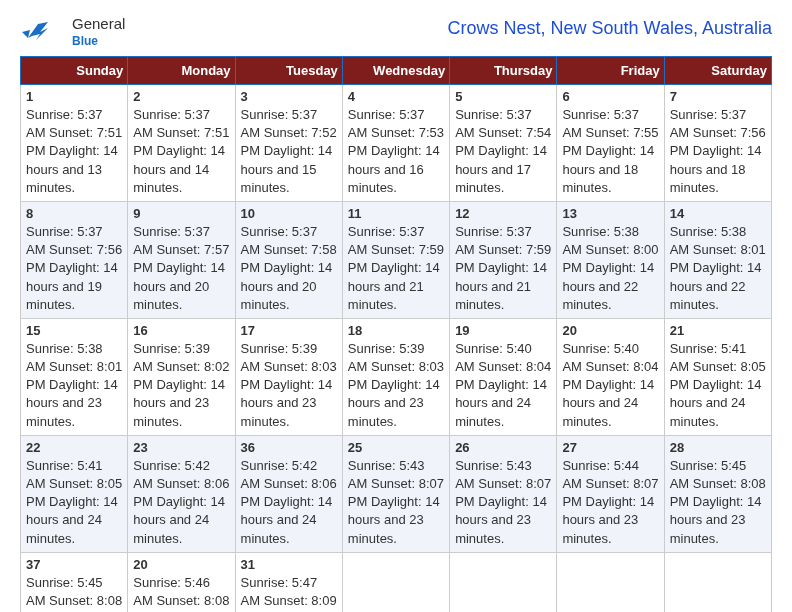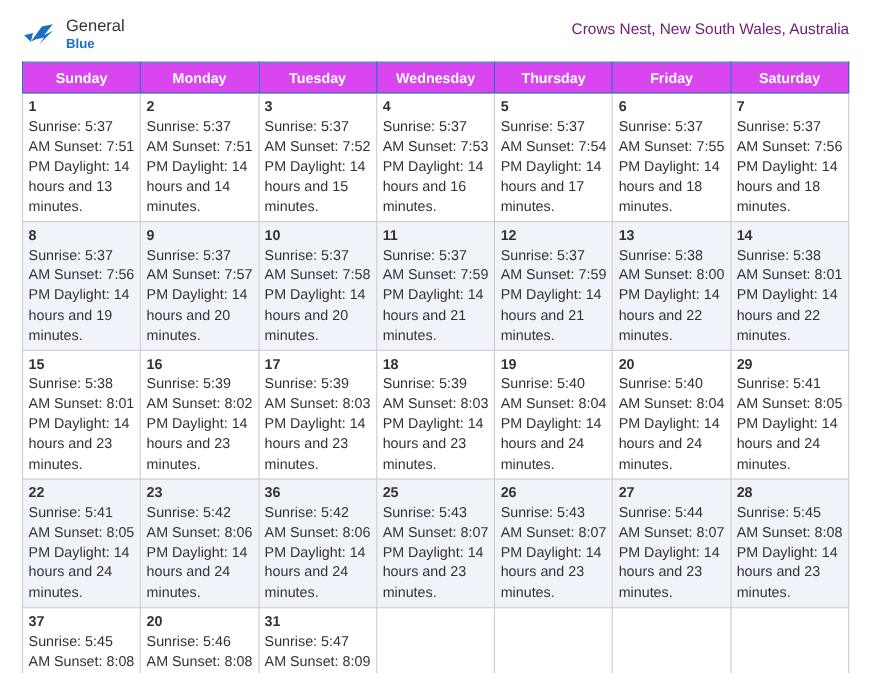--- a/index.html
+++ b/index.html
@@ -12,46 +12,46 @@
     }
     .header-area {
       display: flex;
       align-items: flex-start;
       justify-content: space-between;
       margin-bottom: 4px;
     }
     .logo {
       display: flex;
       align-items: center;
-      gap: 8px;
+      gap: 20px;
     }
     .title-area { text-align: right; }
     .month-title {
       font-size: 36px;
       color: #333;
       font-weight: bold;
       line-height: 1.1;
     }
     .subtitle {
-      font-size: 14px;
-      color: #701a75;
+      font-size: 18px;
+      color: #1d4ed8;
       margin-top: 2px;
     }
     .calendar {
       width: 100%;
       border-collapse: collapse;
       margin-top: 8px;
     }
     .calendar th {
-      background: #d946ef;
+      background: #7f1d1d;
       color: #fff;
       font-size: 13px;
       font-weight: bold;
       padding: 6px 4px;
-      text-align: center;
+      text-align: right;
       border: 1px solid #1a6fc4;
       margin-top: 48px;
     }
     .calendar td {
       border: 1px solid #ccc;
       vertical-align: top;
       padding: 4px 5px;
       font-size: 10.5px;
       color: #333;
       width: calc(100% / 7);
@@ -252,21 +252,21 @@
 and 24 minutes.</div>
         </td>
         <td>
           <span class="day-number">20</span>
           <div class="day-info">Sunrise: 5:40 AM
 Sunset: 8:04 PM
 Daylight: 14 hours
 and 24 minutes.</div>
         </td>
         <td>
-          <span class="day-number">29</span>
+          <span class="day-number">21</span>
           <div class="day-info">Sunrise: 5:41 AM
 Sunset: 8:05 PM
 Daylight: 14 hours
 and 24 minutes.</div>
         </td>
       </tr>
       <tr class="row-alt">
         <td>
           <span class="day-number">22</span>
           <div class="day-info">Sunrise: 5:41 AM

